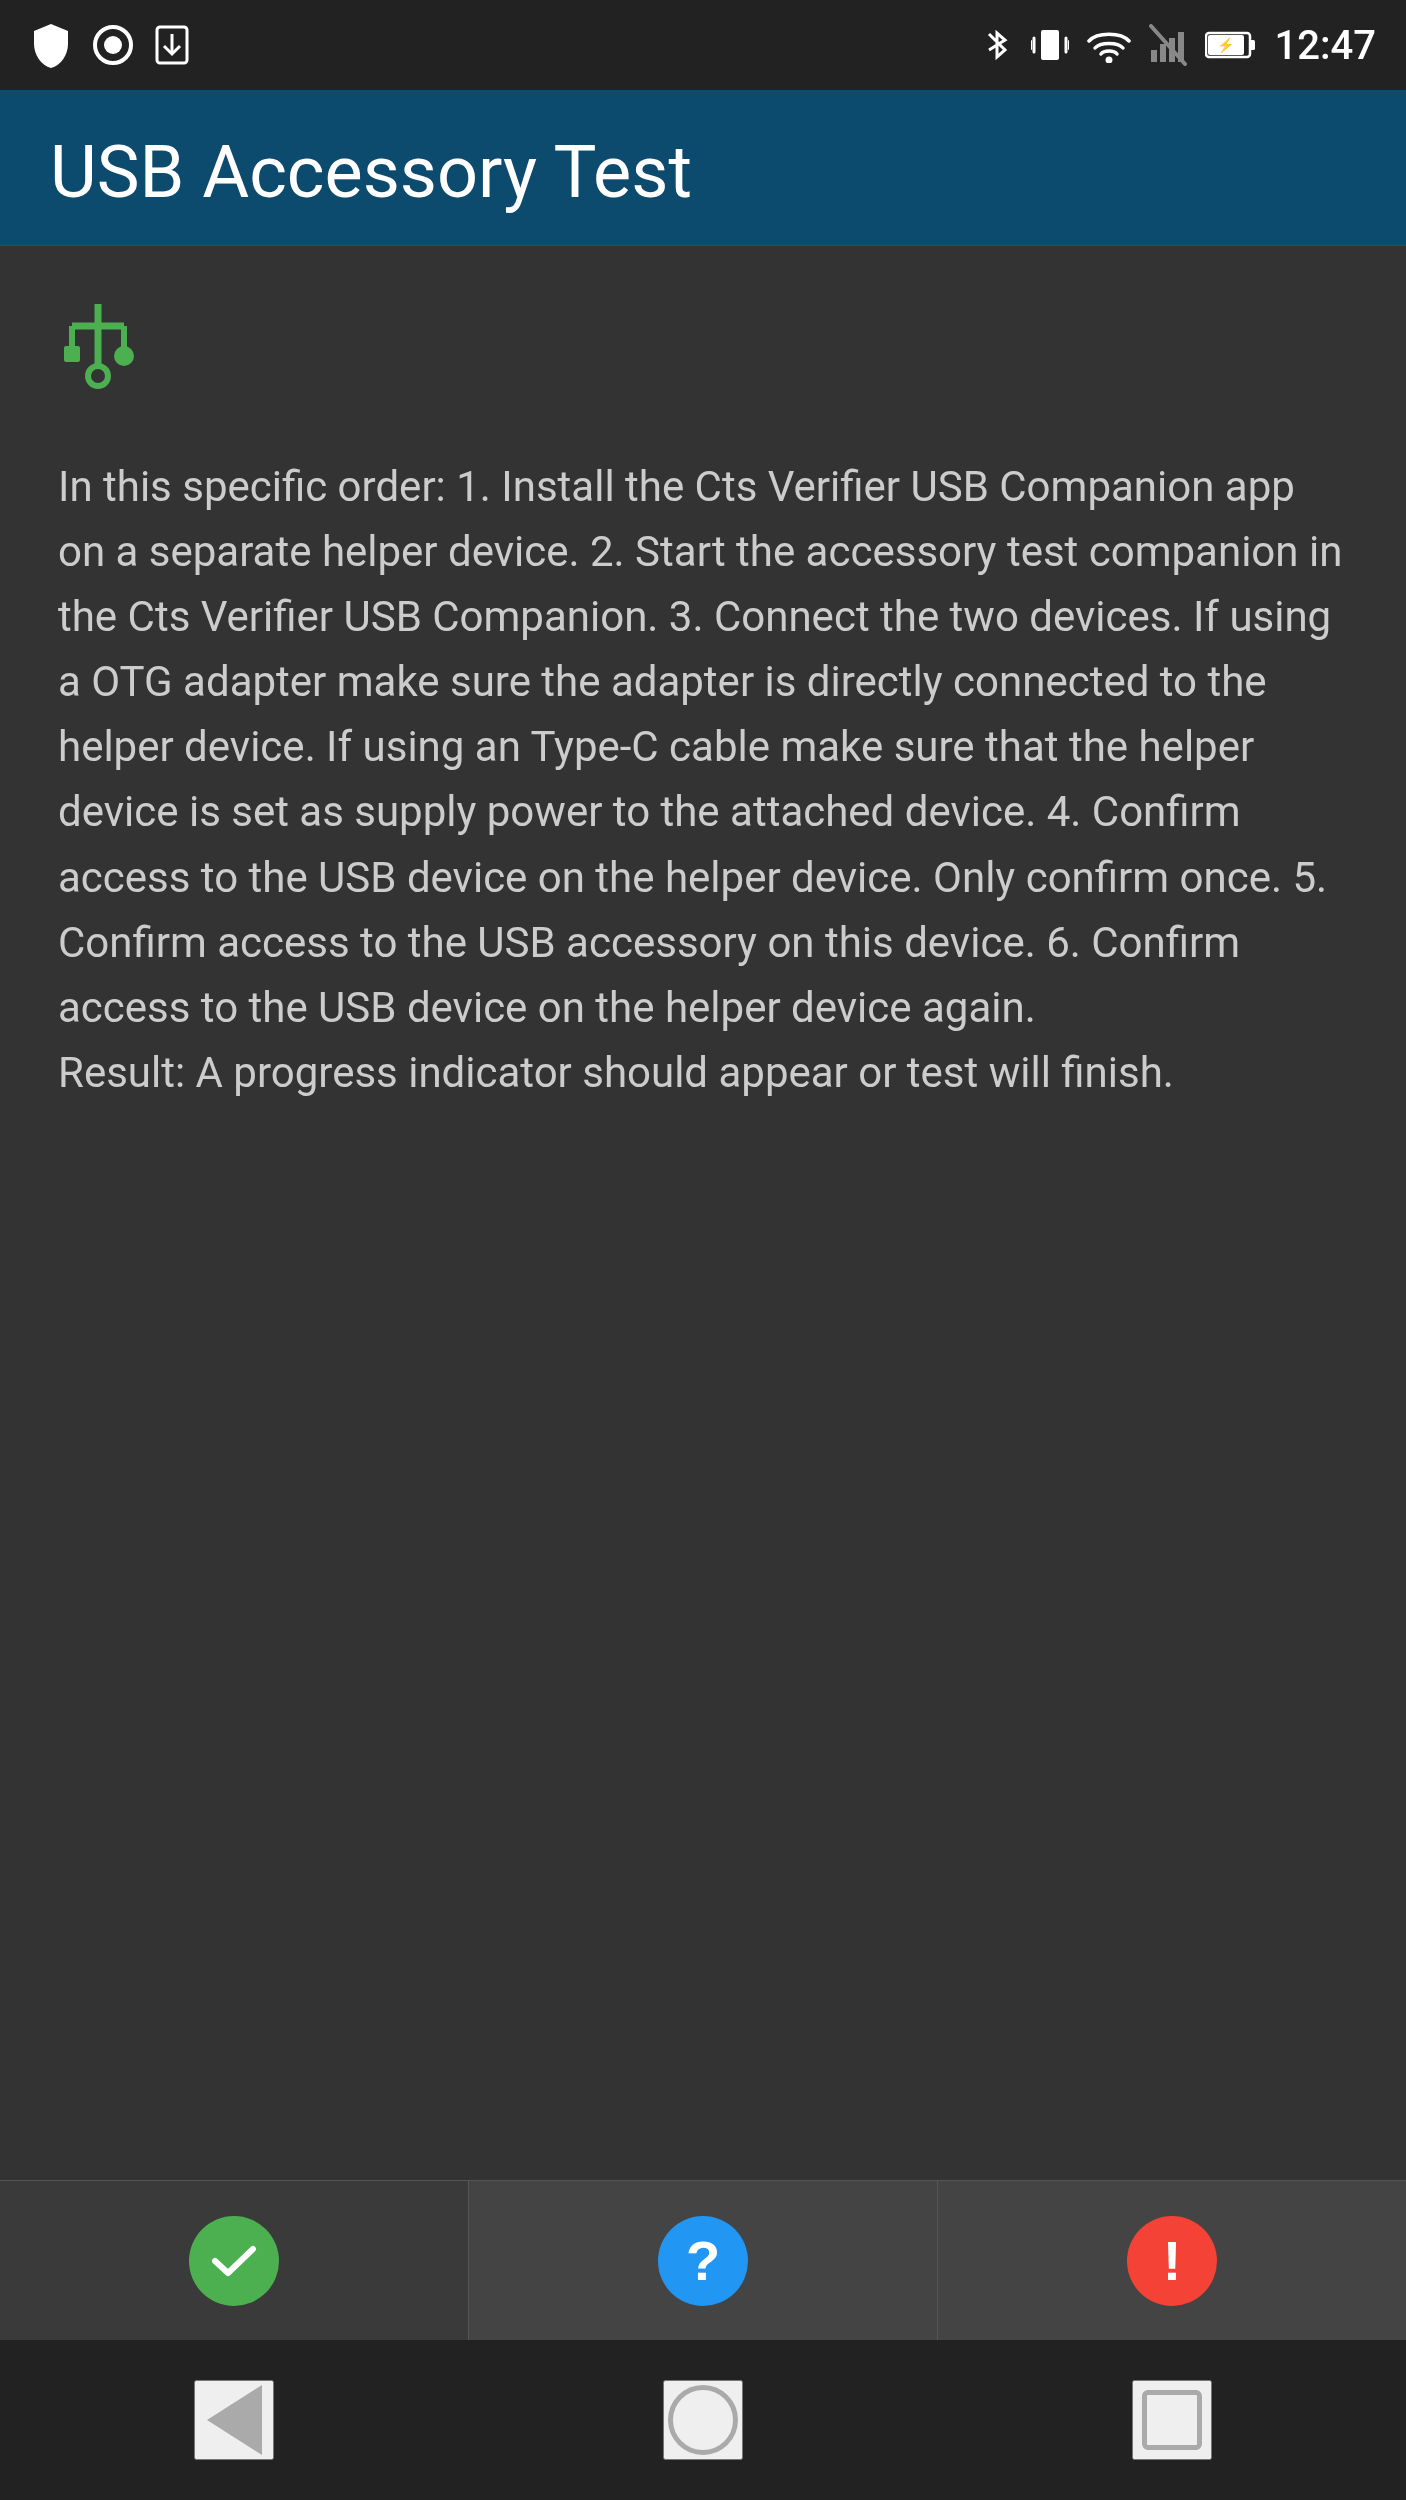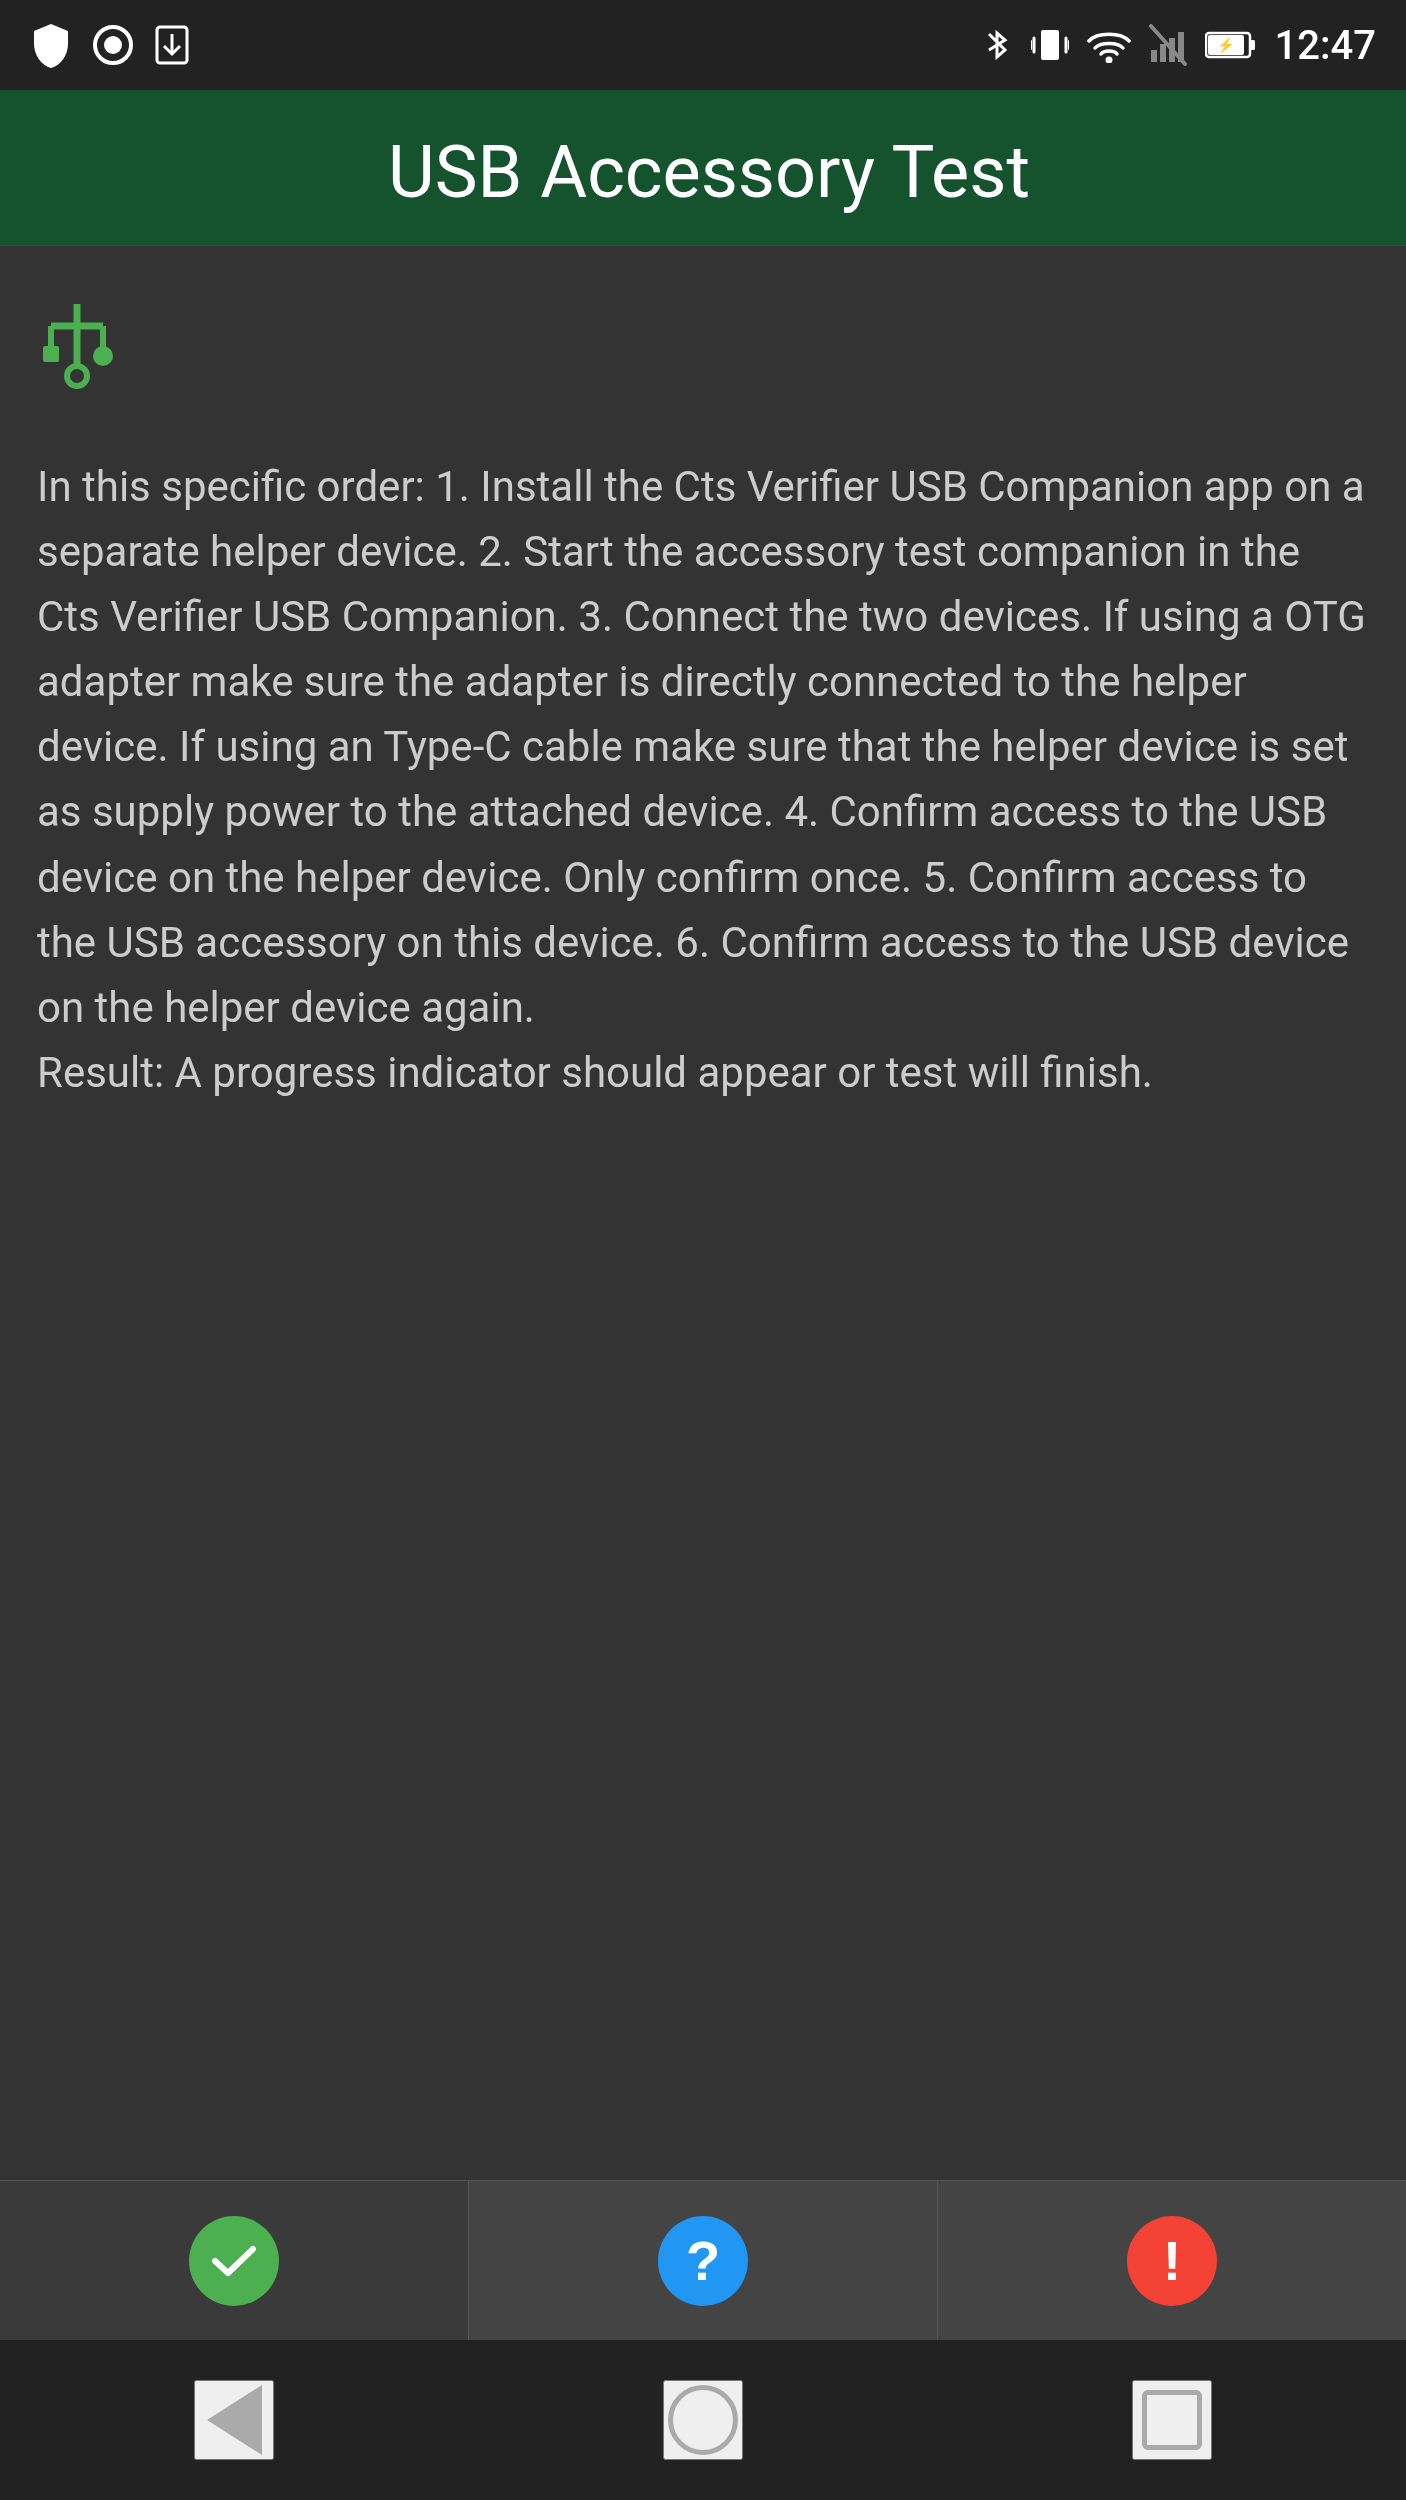--- a/index.html
+++ b/index.html
@@ -43,35 +43,34 @@
 
     .status-time {
       color: #ffffff;
       font-size: 40px;
       font-weight: 500;
     }
 
     
     .app-bar {
       width: 100%;
-      background-color: #14532d;
+      background-color: #0c4a6e;
       padding: 40px 38px 30px 50px;
       border-bottom: 1px solid #444444;
-      text-align: center;
     }
 
     .app-title {
       color: #ffffff;
       font-size: 72px;
       font-weight: 400;
     }
 
     
     .main-content {
-      padding: 50px 37px;
+      padding: 50px 58px;
       flex: 1;
     }
 
     .usb-icon {
       color: #4caf50;
       font-size: 90px;
       margin-bottom: 40px;
       display: block;
     }
 

